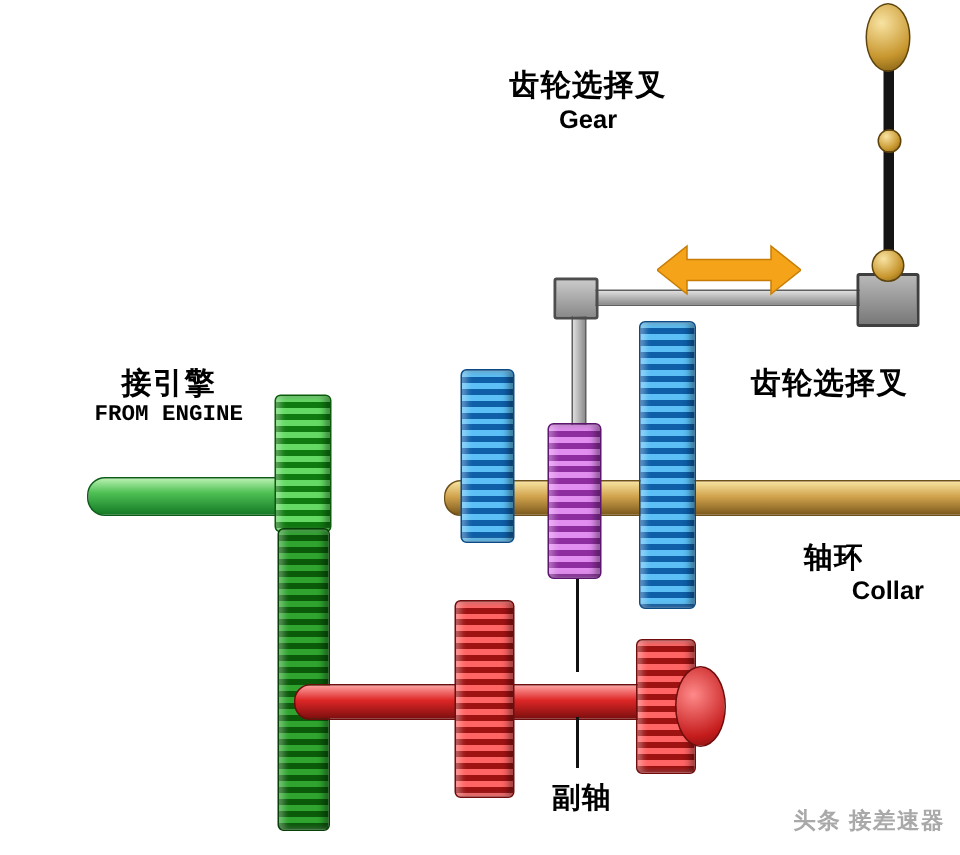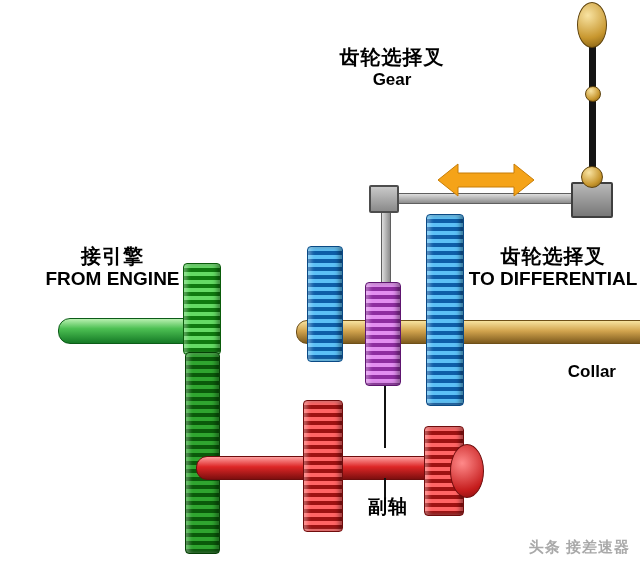--- a/index.html
+++ b/index.html
@@ -47,21 +47,21 @@
 
   
   .lever-rod{background:#141414;border-radius:3px;}
   .gold-knob{background:radial-gradient(circle at 35% 28%,#f8e3a2,#c8972f 62%,#7c5a10);border:1px solid #5f430c;border-radius:50%;}
 
   .pointer-line{background:#111;width:2px;}
 
   
   .lbl{position:absolute;text-align:center;color:#000;font-weight:bold;line-height:1.15;}
   .zh-big{font-size:20px;letter-spacing:1px;}
-  .en-mid{font-size:19px;}
+  .en-mid{font-size:15px;font-family:Liberation Mono, monospace;}
   .en-fork{font-size:17px;line-height:1.3;}
   .zh-small{font-size:19px;letter-spacing:1px;}
   .en-small{font-size:17px;text-align:right;}
   .watermark{
     position:absolute;right:10px;top:538px;color:#a9a9a9;
     font-size:15px;font-weight:bold;letter-spacing:1px;text-align:right;
   }
 </style>
 </head>
 <body>
@@ -111,26 +111,26 @@
     <div class="en-fork">Gear</div>
   </div>
 
   <div class="lbl" style="left:30px;top:245px;width:165px;">
     <div class="zh-big">接引擎</div>
     <div class="en-mid">FROM ENGINE</div>
   </div>
 
   <div class="lbl" style="left:468px;top:245px;width:170px;">
     <div class="zh-big">齿轮选择叉</div>
-    <div class="en-mid">TO DIFFERENTIAL</div>
   </div>
 
   <div class="lbl" style="left:496px;top:362px;width:120px;">
+    <div class="zh-small">轴环</div>
     <div class="en-small">Collar</div>
   </div>
 
-  <div class="lbl" style="left:328px;top:496px;width:120px;">
+  <div class="lbl" style="left:328px;top:522px;width:120px;">
     <div class="zh-small">副轴</div>
   </div>
 
   <div class="watermark">头条 接差速器</div>
 
 </div>
 
 </body></html>

